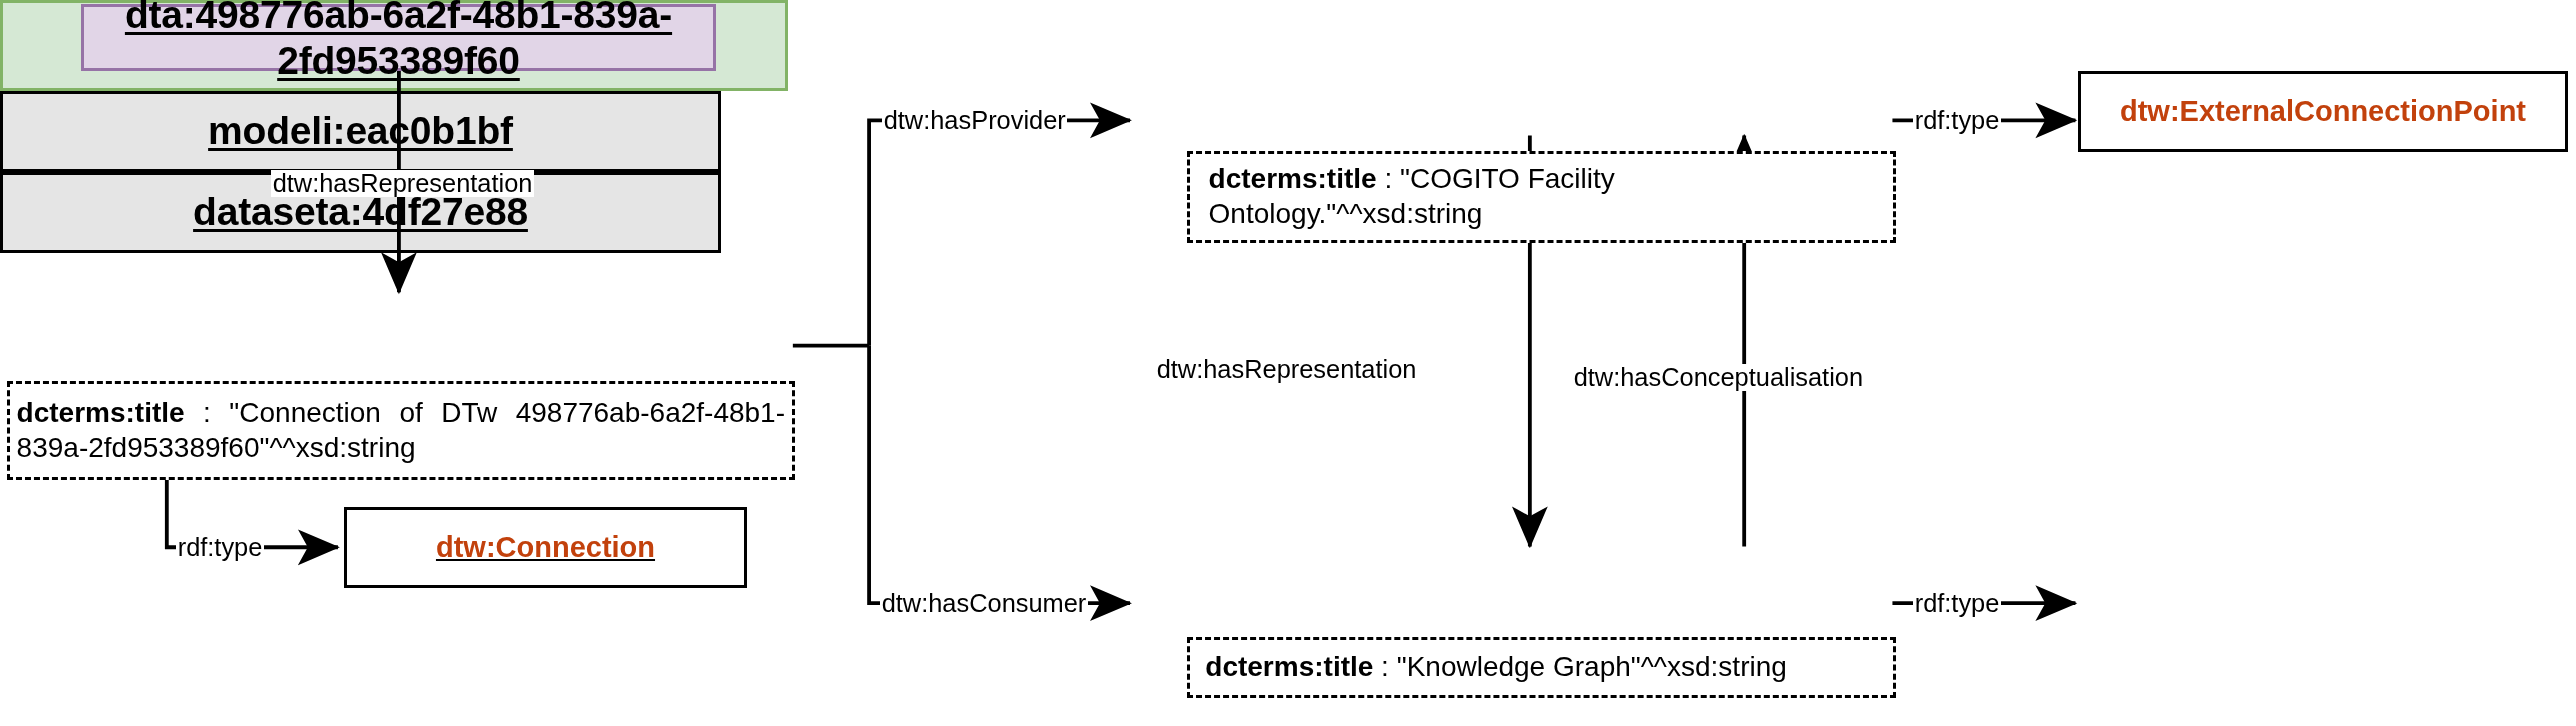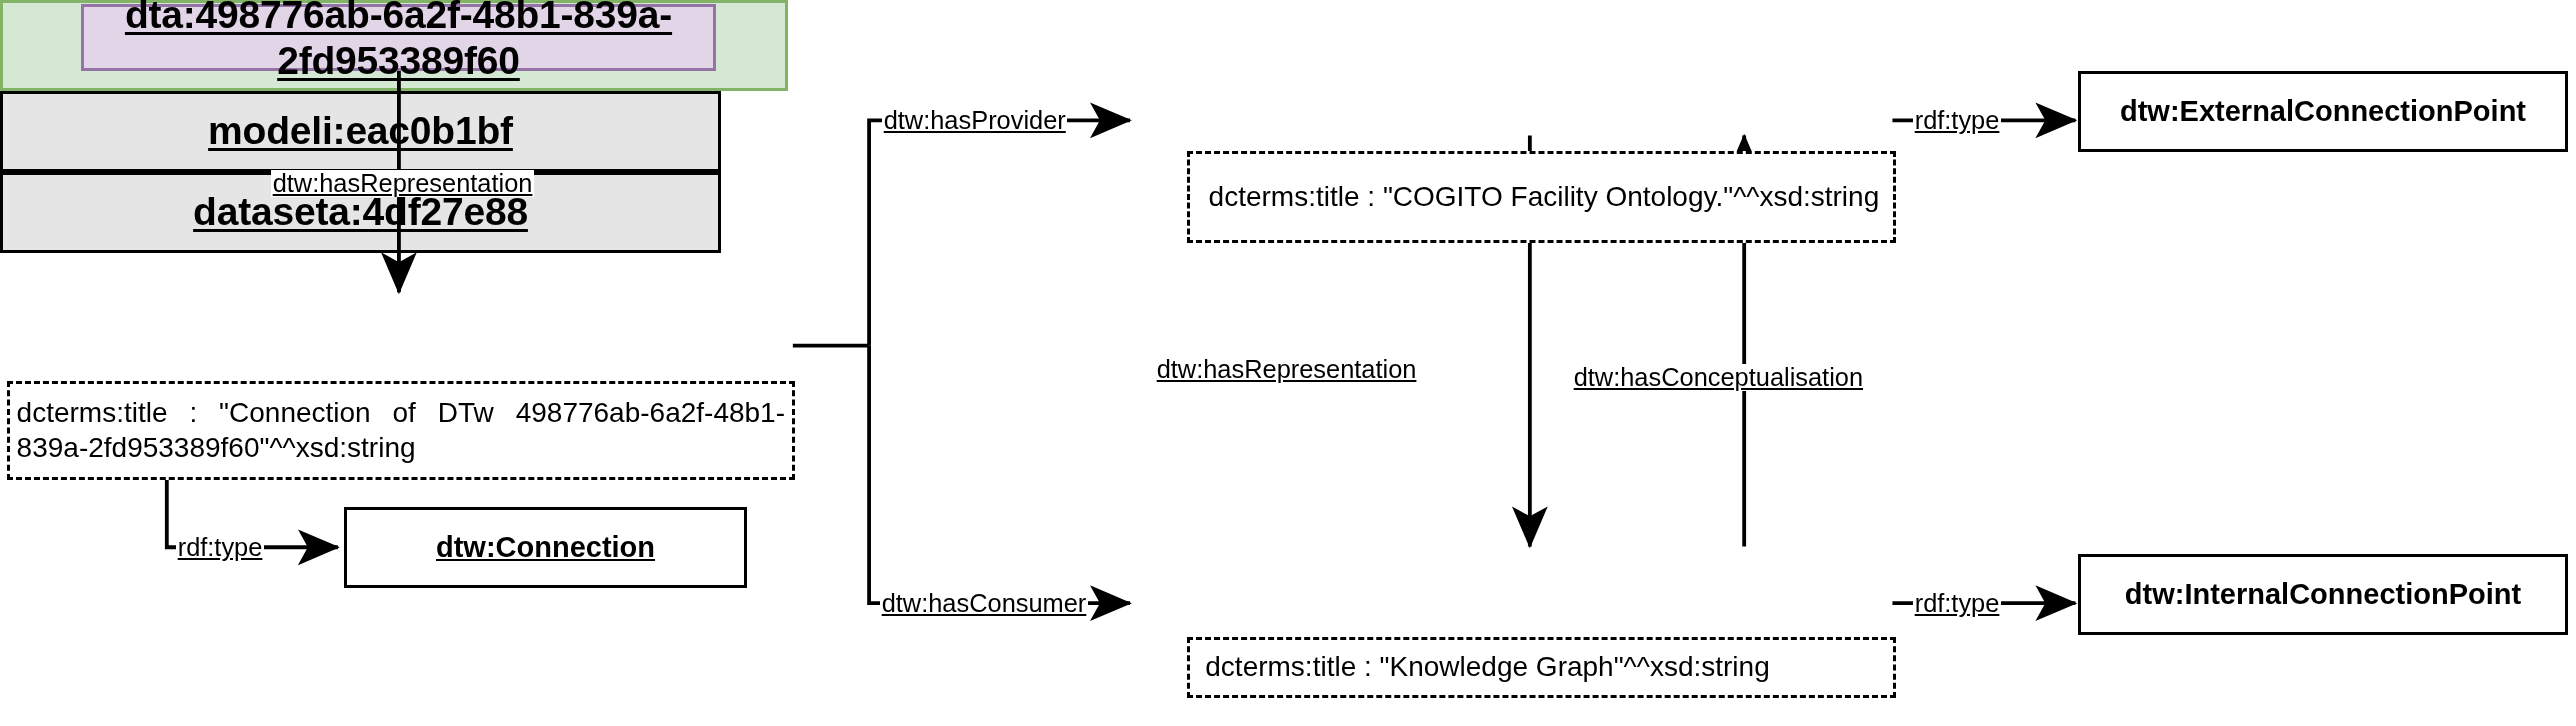--- a/index.html
+++ b/index.html
@@ -65,21 +65,21 @@
     box-sizing: border-box;
     border: 3.4px solid #000000;
     background: #ffffff;
     display: flex;
     align-items: center;
     justify-content: center;
   }
   .class-box .label {
     font-weight: bold;
     font-size: 29px;
-    color: #000000;
+    color: #c2410c;
     line-height: 1.1;
     text-align: center;
   }
 
   
   .attr-box {
     position: absolute;
     box-sizing: border-box;
     border: 3.4px dashed #000000;
     background: #ffffff;
@@ -87,37 +87,36 @@
     align-items: center;
     padding: 1.7px 6.8px;
   }
   .attr-text {
     font-size: 28px;
     color: #000000;
     line-height: 1.24;
     width: 100%;
   }
   .attr-text .k {
-    font-weight: normal;
+    font-weight: bold;
   }
   .attr-justify {
     text-align: justify;
     text-align-last: left;
   }
 
   
   .edge-label {
     position: absolute;
     font-size: 25.4px;
     color: #000000;
     white-space: nowrap;
     background: #ffffff;
     line-height: 1;
     padding: 0.8px 1.7px;
-    text-decoration: underline;
   }
 </style>
 </head>
 <body>
 
 <div id="canvas">
 
   <svg class="edges" viewBox="0 0 3039 857">
     <defs>
       <marker id="arrow" markerWidth="12" markerHeight="12" refX="10.5" refY="5" orient="auto" markerUnits="strokeWidth">
@@ -191,23 +190,20 @@
   <div class="attr-box" style="left:1187px; top:637px; width:709px; height:61px; padding-left:15.3px;">
     <div class="attr-text">
       <span class="k">dcterms:title</span><span> : </span><span>"Knowledge Graph"^^xsd:string</span>
     </div>
   </div>
 
   <div class="class-box" style="left:2078px; top:71px; width:490px; height:81px;">
     <div class="label">dtw:ExternalConnectionPoint</div>
   </div>
 
-  <div class="class-box" style="left:2078px; top:554px; width:490px; height:81px;">
-    <div class="label">dtw:InternalConnectionPoint</div>
-  </div>
 
   <div class="edge-label" style="left:271px; top:170px;">dtw:hasRepresentation</div>
 
   <div class="edge-label" style="left:176px; top:534px;">rdf:type</div>
 
   <div class="edge-label" style="left:882px; top:107px;">dtw:hasProvider</div>
 
   <div class="edge-label" style="left:880px; top:590px;">dtw:hasConsumer</div>
 
   <div class="edge-label" style="left:1155px; top:356px;">dtw:hasRepresentation</div>

